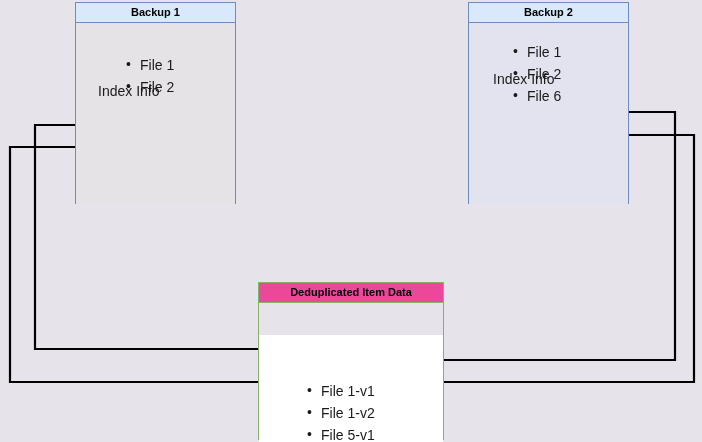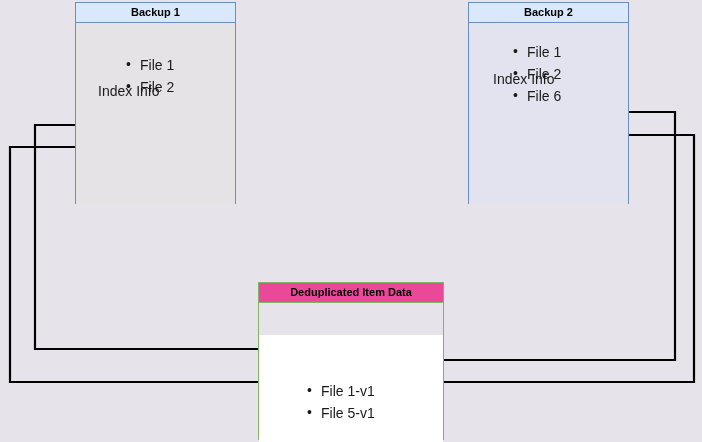--- a/index.html
+++ b/index.html
@@ -166,18 +166,19 @@
         <li>File 6</li>
       </ul>
     </div>
   </div>
 
   <div class="node" id="dedup">
     <div class="node-header">Deduplicated Item Data</div>
     <div class="node-body">
       <ul class="file-list" id="dd-files">
         <li>File 1-v1</li>
+        <li>File 1-v2</li>
         <li>File 5-v1</li>
       </ul>
     </div>
   </div>
 
 </div>
 
 </body></html>

